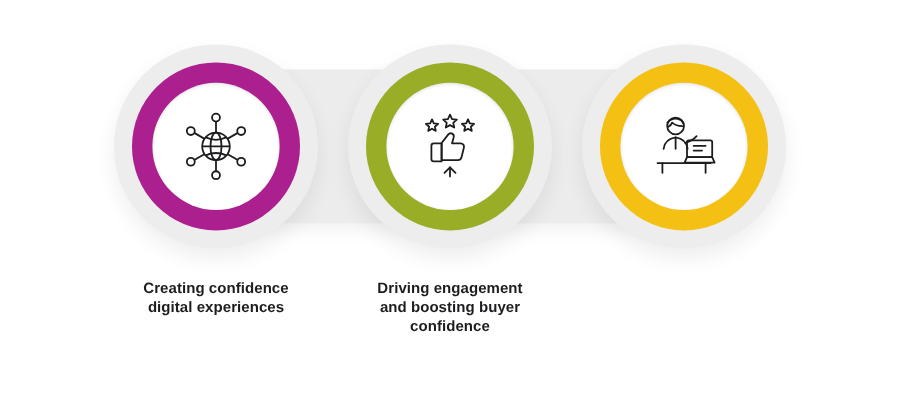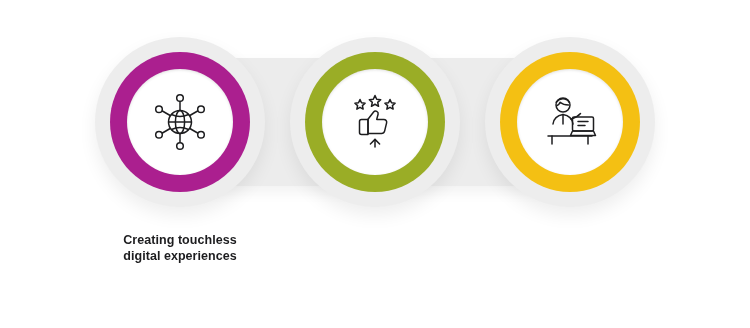--- a/index.html
+++ b/index.html
@@ -140,38 +140,41 @@
           <line x1="21.2" y1="37.5" x2="12.5" y2="42.5"></line>
           <line x1="40.8" y1="37.5" x2="49.5" y2="42.5"></line>
           <circle cx="31" cy="7" r="3.3" fill="#ffffff"></circle>
           <circle cx="31" cy="55" r="3.3" fill="#ffffff"></circle>
           <circle cx="10" cy="18.2" r="3.3" fill="#ffffff"></circle>
           <circle cx="52" cy="18.2" r="3.3" fill="#ffffff"></circle>
           <circle cx="10" cy="43.8" r="3.3" fill="#ffffff"></circle>
           <circle cx="52" cy="43.8" r="3.3" fill="#ffffff"></circle>
         </svg>
       </div>
-      <div class="caption">Creating touchless
+      <div class="caption">Creating confidence
 digital experiences</div>
     </div>
 
     <div class="item item-2">
       <div class="halo"></div>
       <div class="ring" style="background: rgb(154, 173, 38);"></div>
       <div class="icon-wrap">
         <svg width="64" height="64" viewBox="0 0 64 64" fill="none" stroke="#1d1d1f" stroke-width="1.5" stroke-linejoin="round" stroke-linecap="round">
           <path d="M17 9.5 l1.5 3.3 3.6 .4 -2.7 2.4 .75 3.5 -3.15 -1.8 -3.15 1.8 .75 -3.5 -2.7 -2.4 3.6 -.4 z"></path>
           <path d="M32 5.5 l1.7 3.7 4 .45 -3 2.7 .85 3.95 -3.55 -2.05 -3.55 2.05 .85 -3.95 -3 -2.7 4 -.45 z"></path>
           <path d="M47 9.5 l1.5 3.3 3.6 .4 -2.7 2.4 .75 3.5 -3.15 -1.8 -3.15 1.8 .75 -3.5 -2.7 -2.4 3.6 -.4 z"></path>
           <path d="M25 29.5 h-6.5 a2 2 0 0 0 -2 2 v11 a2 2 0 0 0 2 2 H25 z"></path>
           <path d="M25 29.2 l5.6 -7.2 a2.6 2.6 0 0 1 4.5 2.3 l-1.4 5.1 h7.2 a2.8 2.8 0 0 1 2.7 3.5 l-2 8.2 a3.2 3.2 0 0 1 -3.1 2.4 H25 z"></path>
           <path d="M32 57 v-7.5"></path>
           <path d="M27.4 54 l4.6 -4.6 4.6 4.6"></path>
         </svg>
       </div>
+      <div class="caption">Driving engagement
+and boosting buyer
+confidence</div>
     </div>
 
     <div class="item item-3">
       <div class="halo"></div>
       <div class="ring" style="background: rgb(244, 192, 19);"></div>
       <div class="icon-wrap">
         <svg width="64" height="60" viewBox="0 0 64 60" fill="none" stroke="#1d1d1f" stroke-width="1.5" stroke-linejoin="round" stroke-linecap="round">
 
           <circle cx="25" cy="13" r="7"></circle>
           <path d="M18.2 10.2 q3.5 -4.2 8.6 -3.2 q3.4 .7 4.6 3.6"></path>

